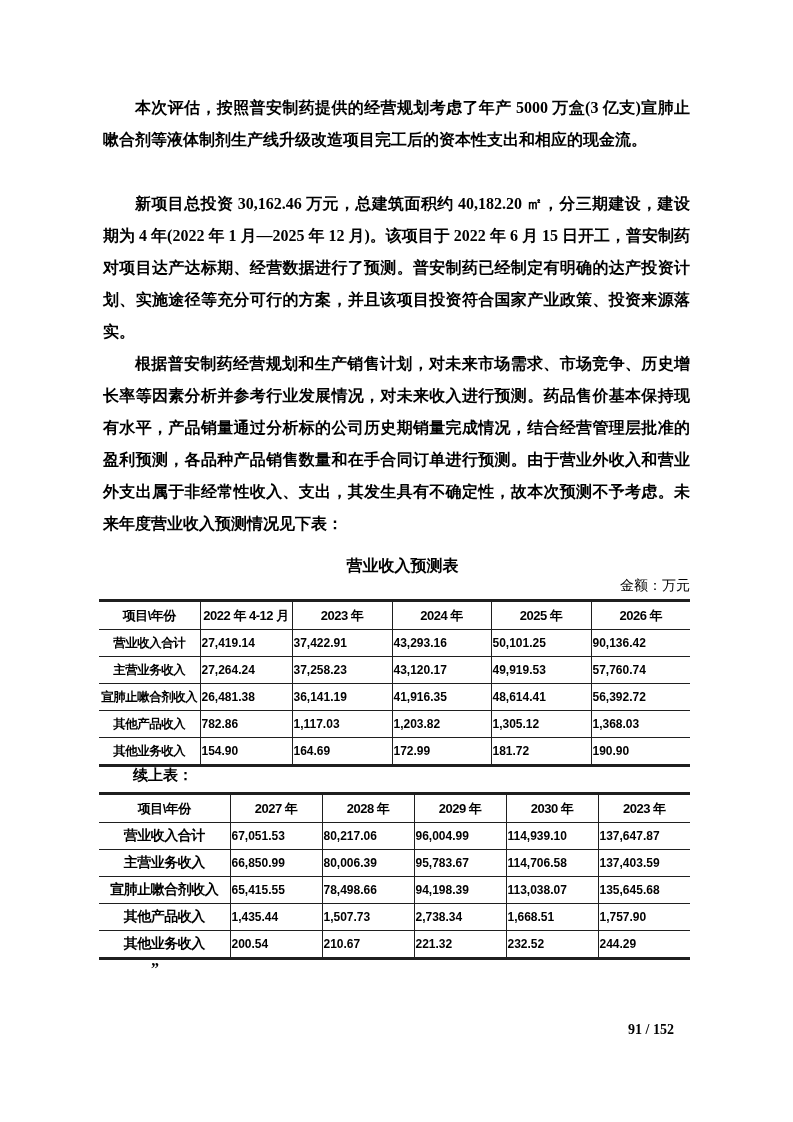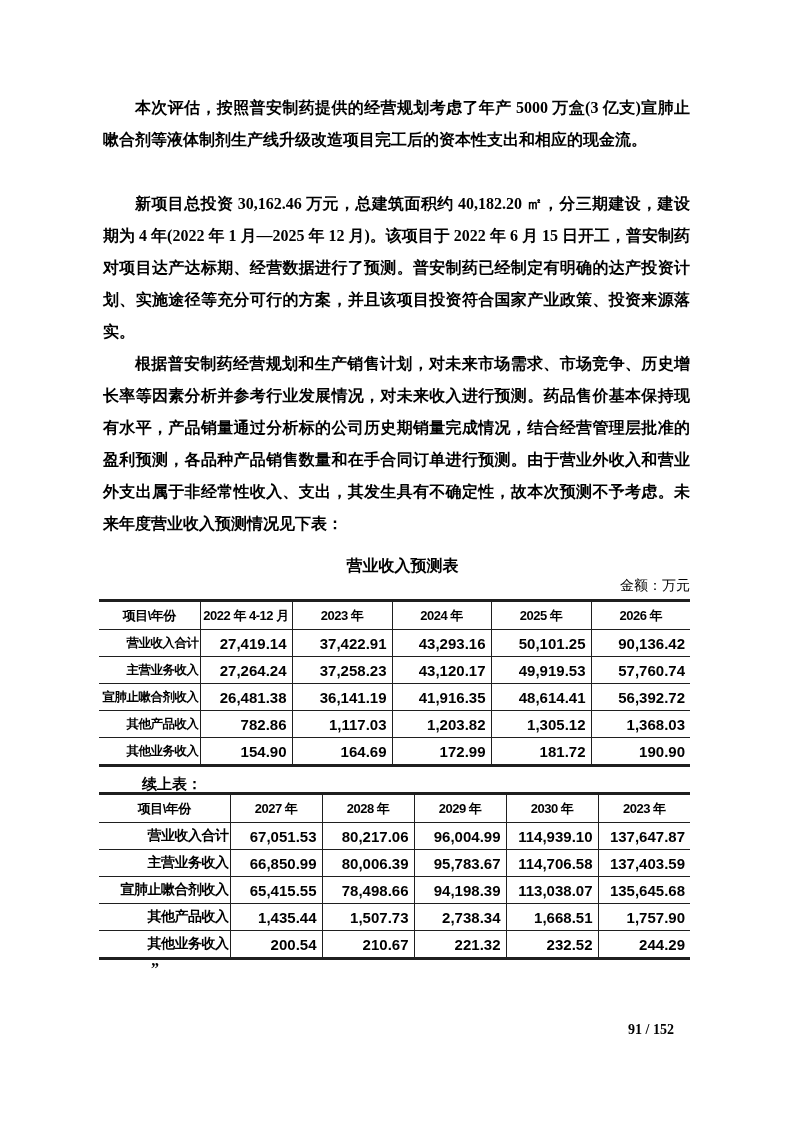--- a/index.html
+++ b/index.html
@@ -21,21 +21,21 @@
     position:absolute;left:103px;width:587px;margin:6px;
     top:544px;height:32px;line-height:32px;
     text-align:center;font-size:16px;font-weight:bold;
   }
   .unit-label{
     position:absolute;left:103px;width:587px;margin:0;
     top:574px;height:24px;line-height:24px;
     text-align:right;font-size:14px;font-weight:normal;
   }
   .cont-label{
-    position:absolute;left:103px;width:587px;margin:9px;
+    position:absolute;left:103px;width:587px;margin:0;
     top:760px;height:30px;line-height:30px;
     text-indent:2em;font-size:15px;font-weight:bold;text-align:left;
   }
   .closing-quote{
     position:absolute;left:103px;width:587px;margin:0;
     top:954px;height:30px;line-height:30px;
     text-indent:3em;font-size:16px;font-weight:bold;text-align:left;
   }
   .page-number{
     position:absolute;left:628px;top:1022px;
@@ -55,23 +55,23 @@
   table.rev th,table.rev td{
     border-left:1.5px solid #1f1f1f;
     padding:0 1px;height:26px;
     white-space:nowrap;overflow:visible;
     vertical-align:middle;
   }
   table.rev th:first-child,table.rev td:first-child{border-left:none;}
   table.rev th{
     font-size:13px;letter-spacing:-0.5px;text-align:center;height:27px;
   }
-  table.rev td.lbl{font-size:12.5px;letter-spacing:-0.5px;text-align:right;}
+  table.rev td.lbl{font-size:12.5px;letter-spacing:-0.5px;text-align:center;}
   #table2 td.lbl{font-size:14px;letter-spacing:-0.5px;}
-  table.rev td.val{font-size:15px;text-align:right;padding-right:5px;}
+  table.rev td.val{font-size:12px;padding-right:5px;}
   
   #table1 col.c0{width:101px;} #table1 col.c1{width:92px;}
   #table1 col.c2{width:100px;} #table1 col.c3{width:99px;}
   #table1 col.c4{width:100px;} #table1 col.c5{width:99px;}
   #table2 col.c0{width:131px;} #table2 col.c1{width:92px;}
   #table2 col.c2{width:92px;}  #table2 col.c3{width:92px;}
   #table2 col.c4{width:92px;}  #table2 col.c5{width:92px;}
 </style>
 </head>
 <body>

